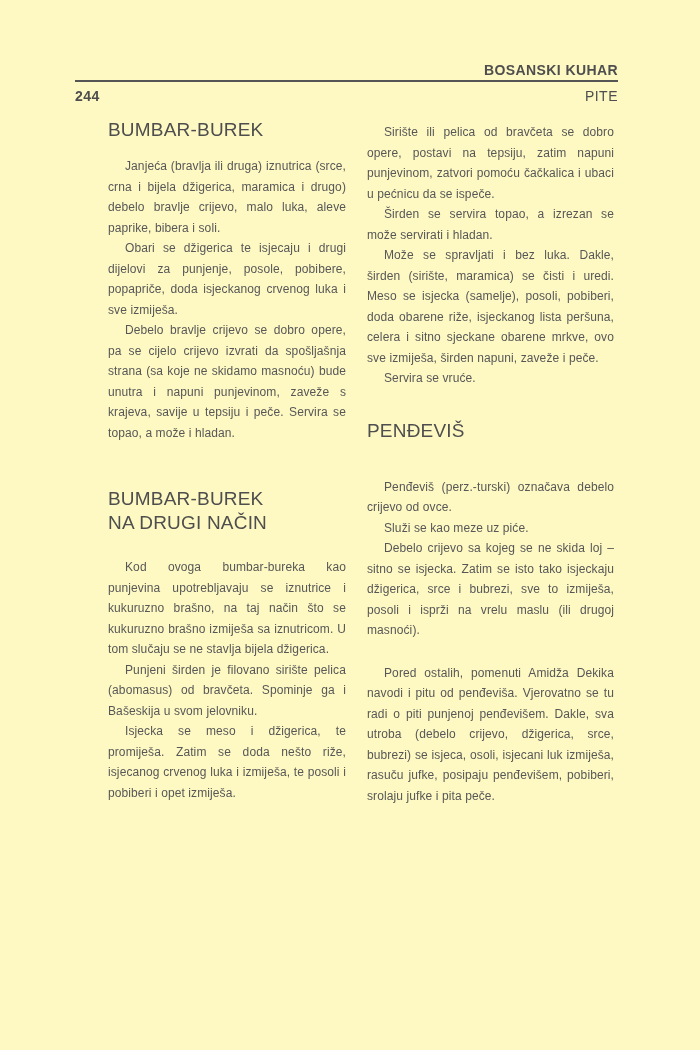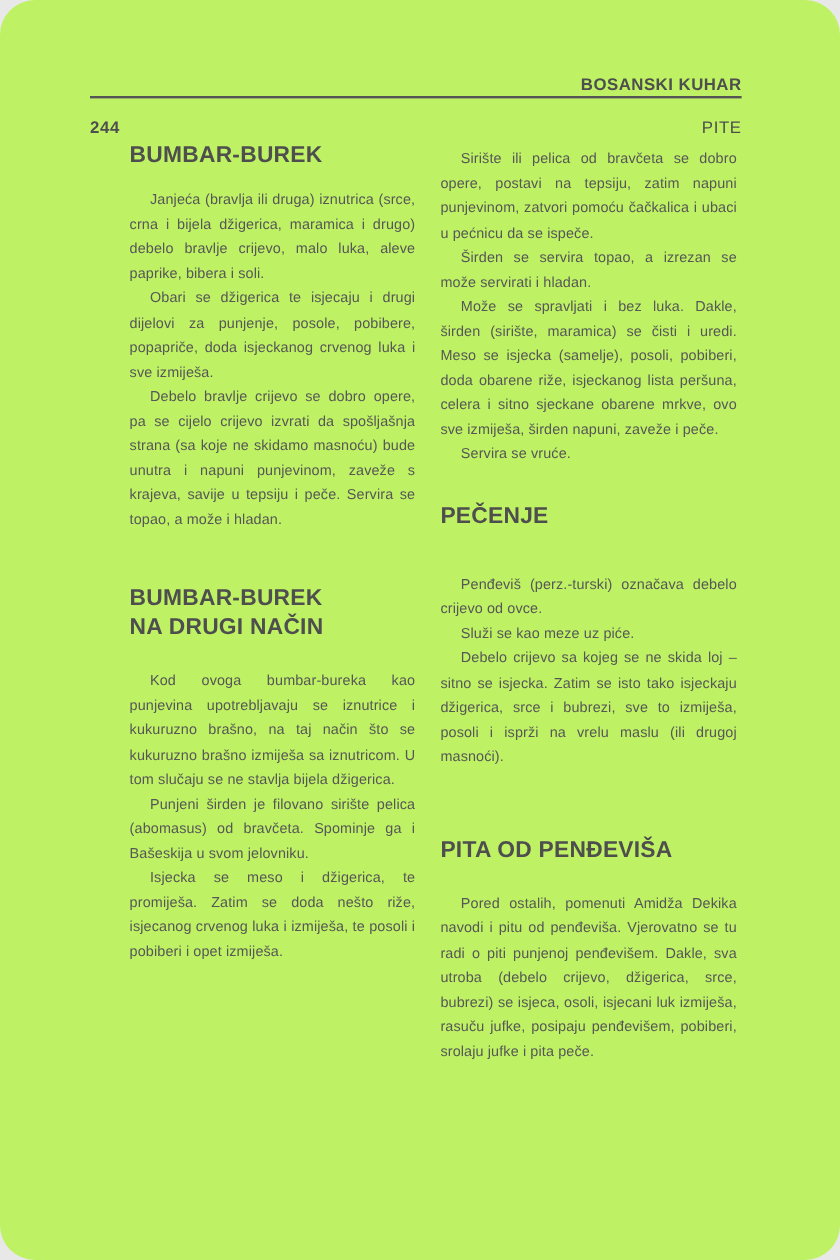--- a/index.html
+++ b/index.html
@@ -4,46 +4,45 @@
 <style>
   html, body {
     margin: 0;
     padding: 0;
     background: #e8e8e8;
   }
   .page {
     position: relative;
     width: 700px;
     height: 1050px;
-    background: #bef264;
+    background: #fef9c3;
     font-family: "Liberation Sans", sans-serif;
     color: #565656;
     overflow: hidden;
-    border-radius: 29px;
   }
   
   .hdr {
     position: absolute;
     left: 75px;
     top: 62px;
     width: 543px;
   }
   .hdr-title {
     text-align: right;
     font-size: 14px;
     font-weight: bold;
     letter-spacing: 0.4px;
     color: #4e4e4e;
     padding-bottom: 2px;
     border-bottom: 2px solid #555555;
   }
   .hdr-row {
     display: flex;
     justify-content: space-between;
-    padding-top: 16px;
+    padding-top: 6px;
     font-size: 14px;
     color: #4e4e4e;
   }
   .hdr-pagenum { font-weight: bold; letter-spacing: 0.5px; }
   .hdr-chapter { letter-spacing: 0.5px; }
 
   
   .columns {
     position: absolute;
     left: 108px;
@@ -53,21 +52,21 @@
     align-items: flex-start;
   }
   .col { display: block; }
   .col-left  { width: 238px; }
   .col-right { width: 247px; padding-top: 4px; }
 
   h2 {
     margin: 0;
     font-size: 19px;
     line-height: 24px;
-    font-weight: 700;
+    font-weight: 400;
     color: #4e4e4e;
     letter-spacing: 0.2px;
     white-space: pre-line;
   }
   p {
     margin: 0;
     font-size: 12px;
     line-height: 20.5px;
     text-align: justify;
     text-indent: 17px;
@@ -123,27 +122,26 @@
     <div class="col col-right">
 
       <section>
         <p>Sirište ili pelica od bravčeta se dobro opere, postavi na tepsiju, zatim napuni punjevinom, zatvori pomoću čačkalica i ubaci u pećnicu da se ispeče.</p>
         <p>Širden se servira topao, a izrezan se može servirati i hladan.</p>
         <p>Može se spravljati i bez luka. Dakle, širden (sirište, maramica) se čisti i uredi. Meso se isjecka (samelje), posoli, pobiberi, doda obarene riže, isjeckanog lista peršuna, celera i sitno sjeckane obarene mrkve, ovo sve izmiješa, širden napuni, zaveže i peče.</p>
         <p>Servira se vruće.</p>
       </section>
 
       <section>
-        <h2 class="mt30">PEČENJE</h2>
+        <h2 class="mt30">PENĐEVIŠ</h2>
         <p class="mt34">Penđeviš (perz.-turski) označava debelo crijevo od ovce.</p>
         <p>Služi se kao meze uz piće.</p>
         <p>Debelo crijevo sa kojeg se ne skida loj – sitno se isjecka. Zatim se isto tako isjeckaju džigerica, srce i bubrezi, sve to izmiješa, posoli i isprži na vrelu maslu (ili drugoj masnoći).</p>
       </section>
 
       <section>
-        <h2 class="mt56">PITA OD PENĐEVIŠA</h2>
         <p class="mt26">Pored ostalih, pomenuti Amidža Dekika navodi i pitu od penđeviša. Vjerovatno se tu radi o piti punjenoj penđevišem. Dakle, sva utroba (debelo crijevo, džigerica, srce, bubrezi) se isjeca, osoli, isjecani luk izmiješa, rasuču jufke, posipaju penđevišem, pobiberi, srolaju jufke i pita peče.</p>
       </section>
 
     </div>
 
   </div>
 </div>
 
 </body></html>

